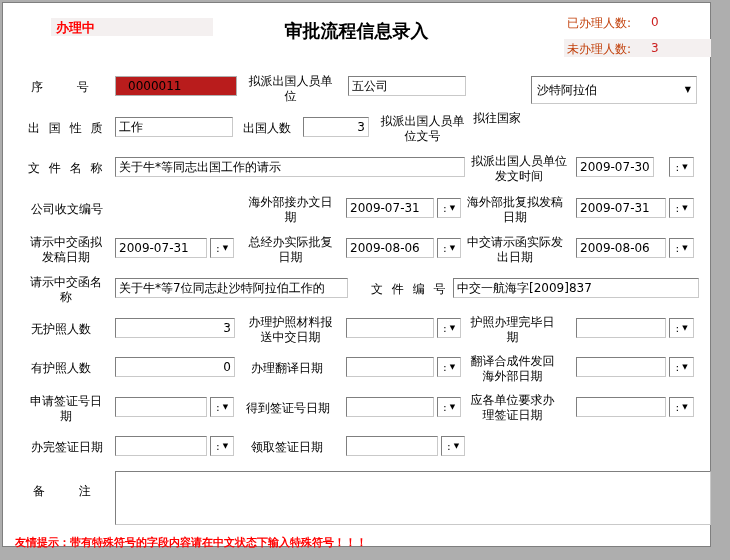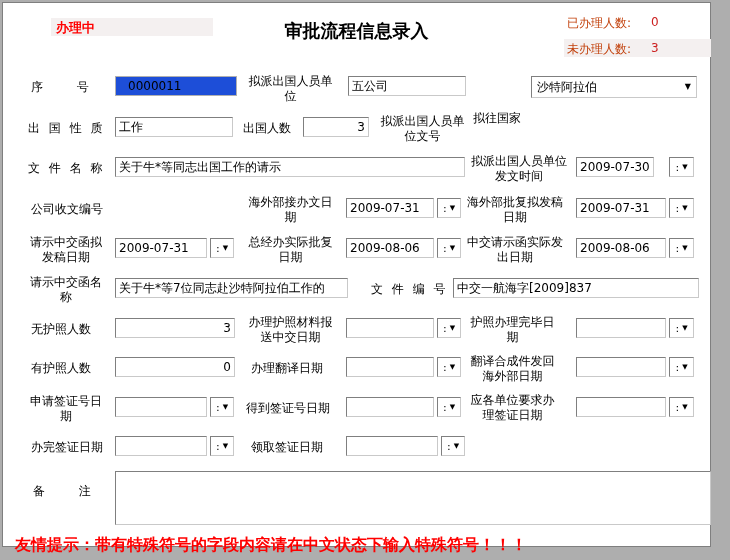--- a/index.html
+++ b/index.html
@@ -5,32 +5,32 @@
   html,body{margin:0;padding:0;}
   body{font-family:"DejaVu Sans",sans-serif;background:#a9a9a9;}
   .stage{position:relative;width:730px;height:560px;background:#aeaeae;overflow:hidden;}
   .panel{position:absolute;left:2px;top:2px;width:709px;height:545px;background:#ffffff;border:1px solid #7f7f7f;box-sizing:border-box;}
   .lbl{position:absolute;font-size:12px;color:#000;white-space:nowrap;}
   .lbl2{position:absolute;font-size:12px;color:#000;text-align:center;line-height:15px;}
   .ws-wide{word-spacing:30px;}
   .ws-sm{word-spacing:5px;}
   .inp{position:absolute;height:20px;box-sizing:border-box;border:1px solid;border-color:#7f7f7f #c9c9c9 #c9c9c9 #7f7f7f;background:#fff;font-family:"DejaVu Sans",sans-serif;font-size:12px;color:#000;padding:0 3px;outline:none;}
   .inp.num{text-align:right;}
-  .inp.readonly{background:#1d4ed8;border-color:#b0b0b0;padding-left:12px;}
+  .inp.readonly{background:#b91c1c;border-color:#b0b0b0;padding-left:12px;}
   .dbtn{position:absolute;height:20px;box-sizing:border-box;border:1px solid;border-color:#7f7f7f #c9c9c9 #c9c9c9 #7f7f7f;background:#fff;display:flex;align-items:center;justify-content:center;gap:3px;font-size:11px;color:#000;cursor:pointer;}
   .dbtn .arr{font-size:7px;line-height:1;}
-  .select{position:absolute;height:22px;box-sizing:border-box;border:1px solid;border-color:#7f7f7f #c9c9c9 #c9c9c9 #7f7f7f;background:#fff;display:flex;align-items:center;font-size:12px;color:#000;padding:0 5px;cursor:pointer;}
+  .select{position:absolute;height:28px;box-sizing:border-box;border:1px solid;border-color:#7f7f7f #c9c9c9 #c9c9c9 #7f7f7f;background:#fff;display:flex;align-items:center;font-size:12px;color:#000;padding:0 5px;cursor:pointer;}
   .select .arr{margin-left:auto;font-size:8px;line-height:1;}
   .ta{position:absolute;box-sizing:border-box;border:1px solid;border-color:#7f7f7f #c9c9c9 #c9c9c9 #7f7f7f;background:#fff;font-family:"DejaVu Sans",sans-serif;font-size:12px;resize:none;outline:none;}
   .strip{position:absolute;background:#f4f0f0;}
   .status{position:absolute;font-size:13px;font-weight:bold;color:#ff0000;white-space:nowrap;}
   .title{position:absolute;left:0;right:0;top:16px;text-align:center;font-size:18px;font-weight:bold;color:#000;}
   .cnt-lbl{position:absolute;font-size:12px;color:#c2410c;white-space:nowrap;}
   .cnt-val{position:absolute;font-size:12px;color:#cc2020;white-space:nowrap;}
-  .tip{position:absolute;font-size:16px;font-weight:bold;color:#ff0000;white-space:nowrap;}
+  .tip{position:absolute;font-size:11px;font-weight:bold;color:#ff0000;white-space:nowrap;}
 </style>
 </head>
 <body>
 
 <div class="stage">
 <div class="panel">
 
   <div class="strip" style="left:48px;top:15px;width:162px;height:18px;"></div>
   <div class="status" style="left:53px;top:16px;">办理中</div>
   <div class="title">审批流程信息录入</div>

